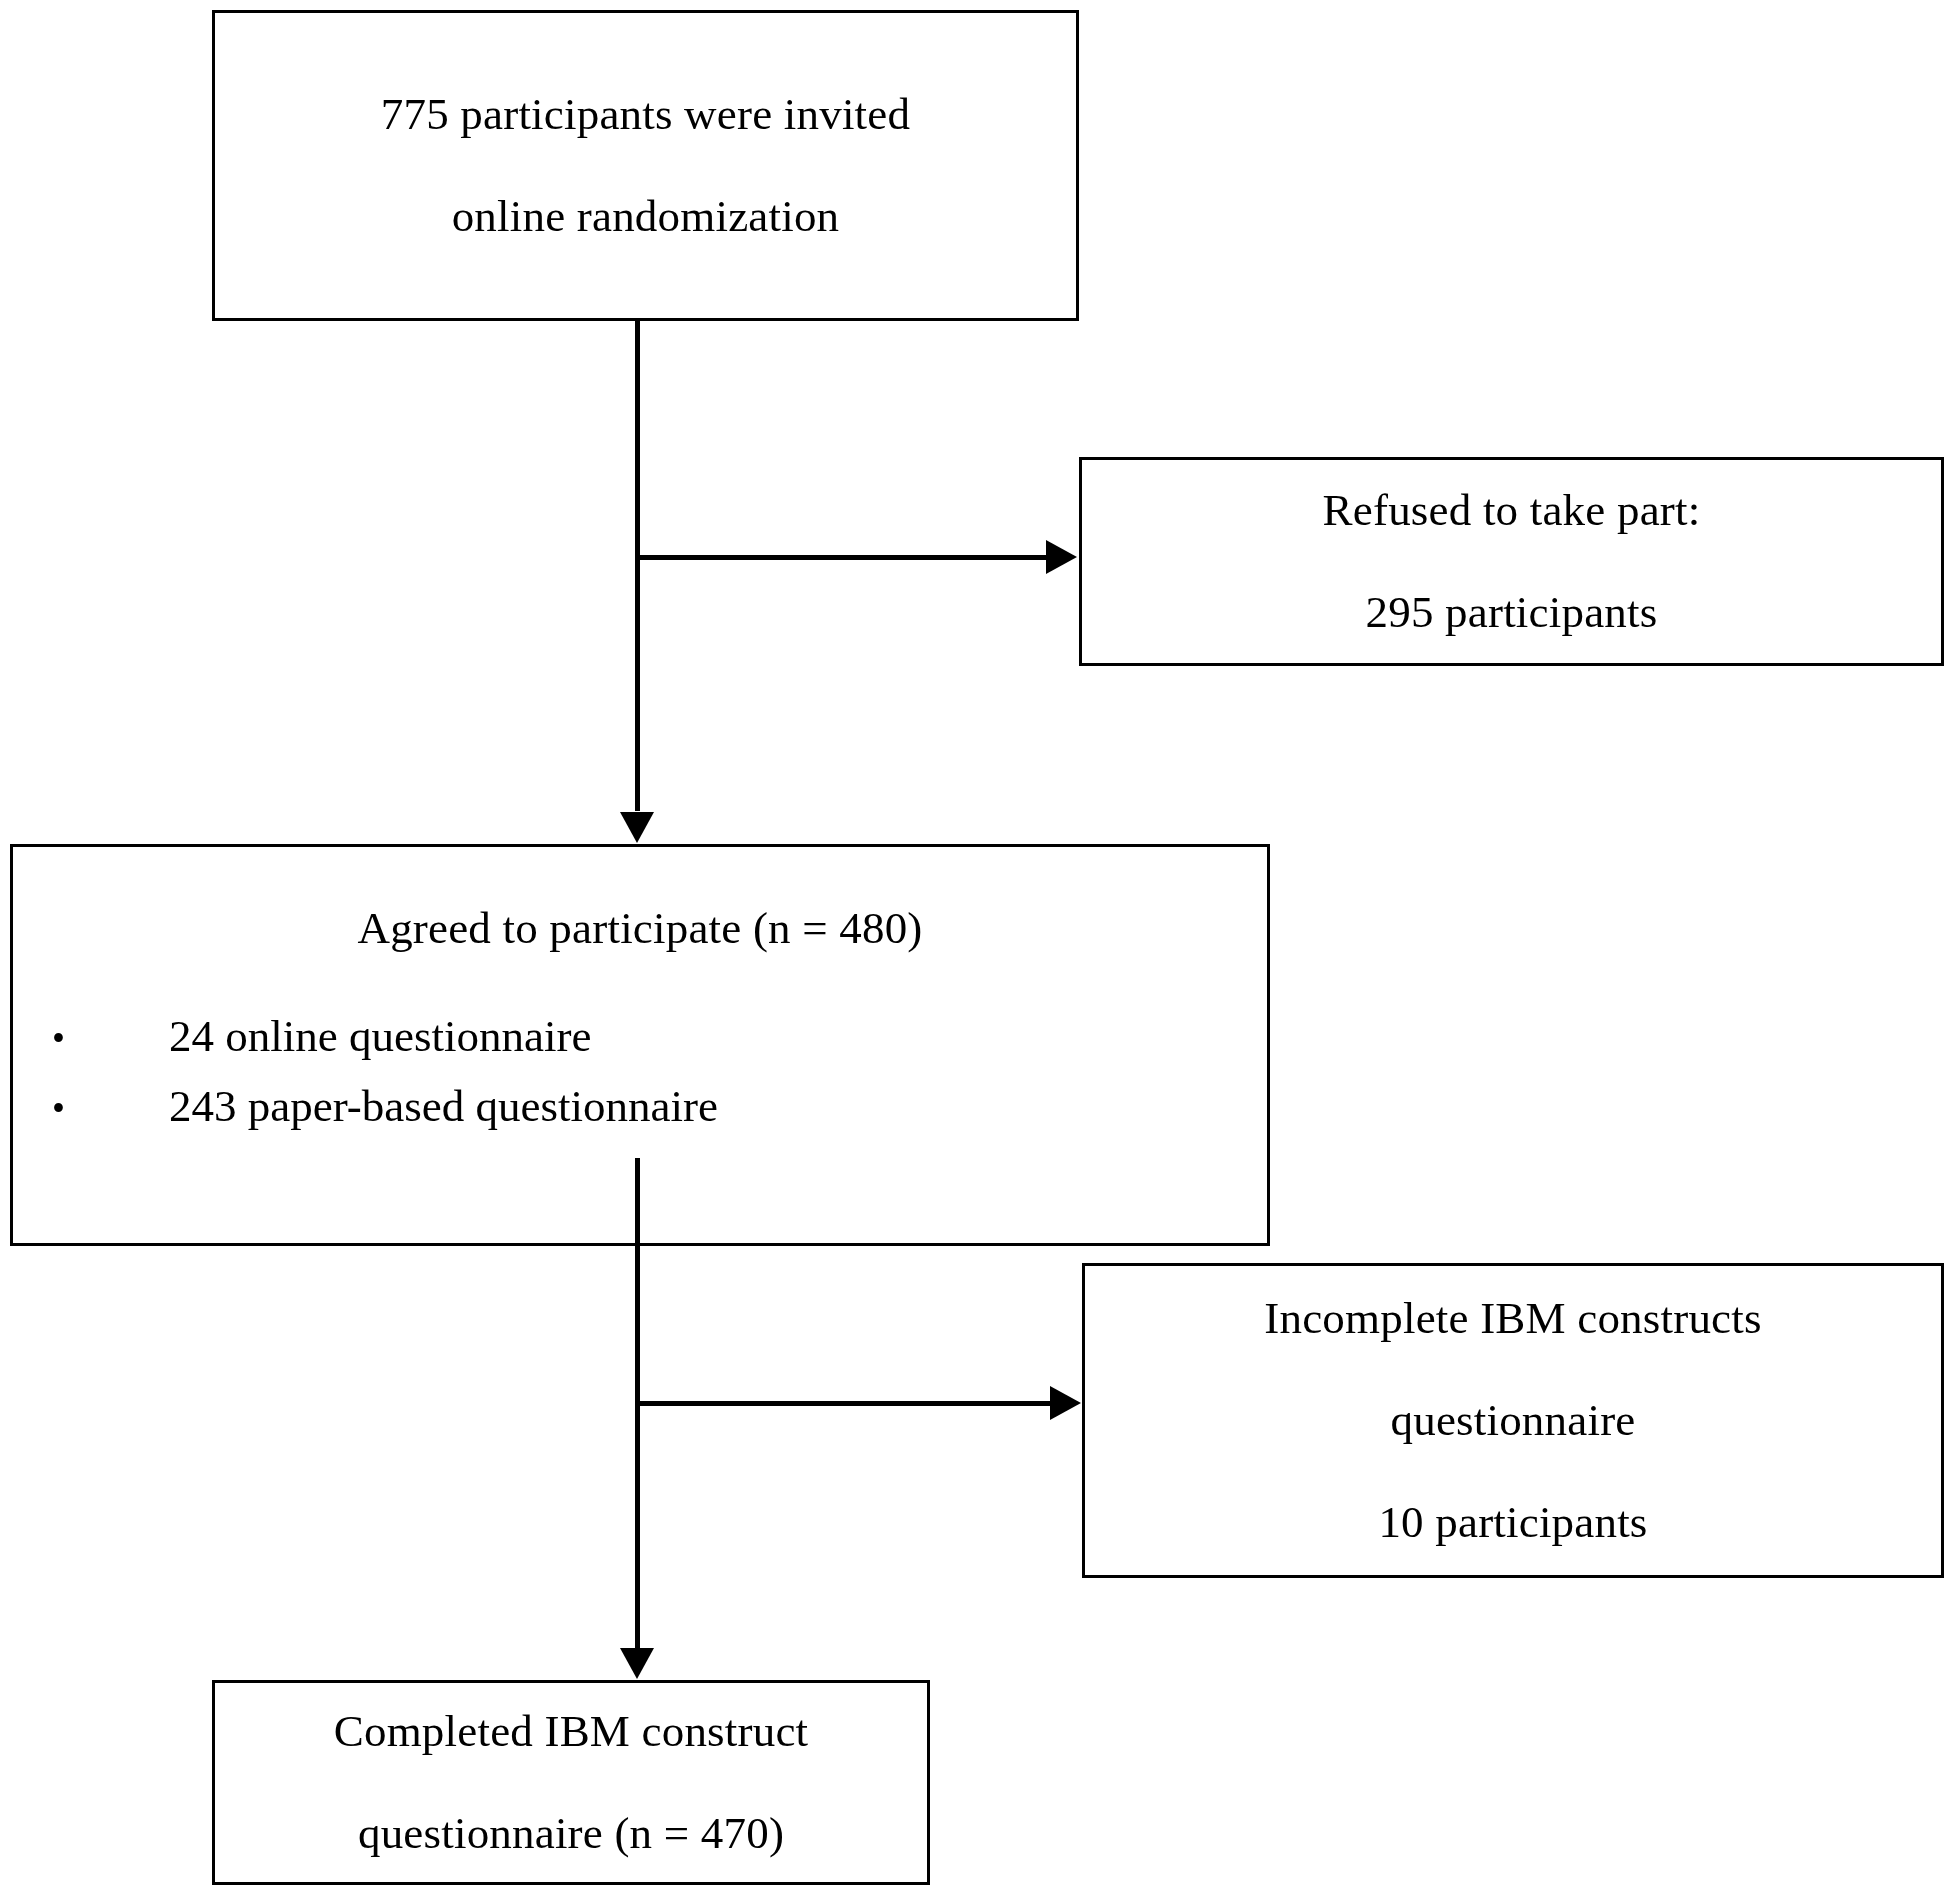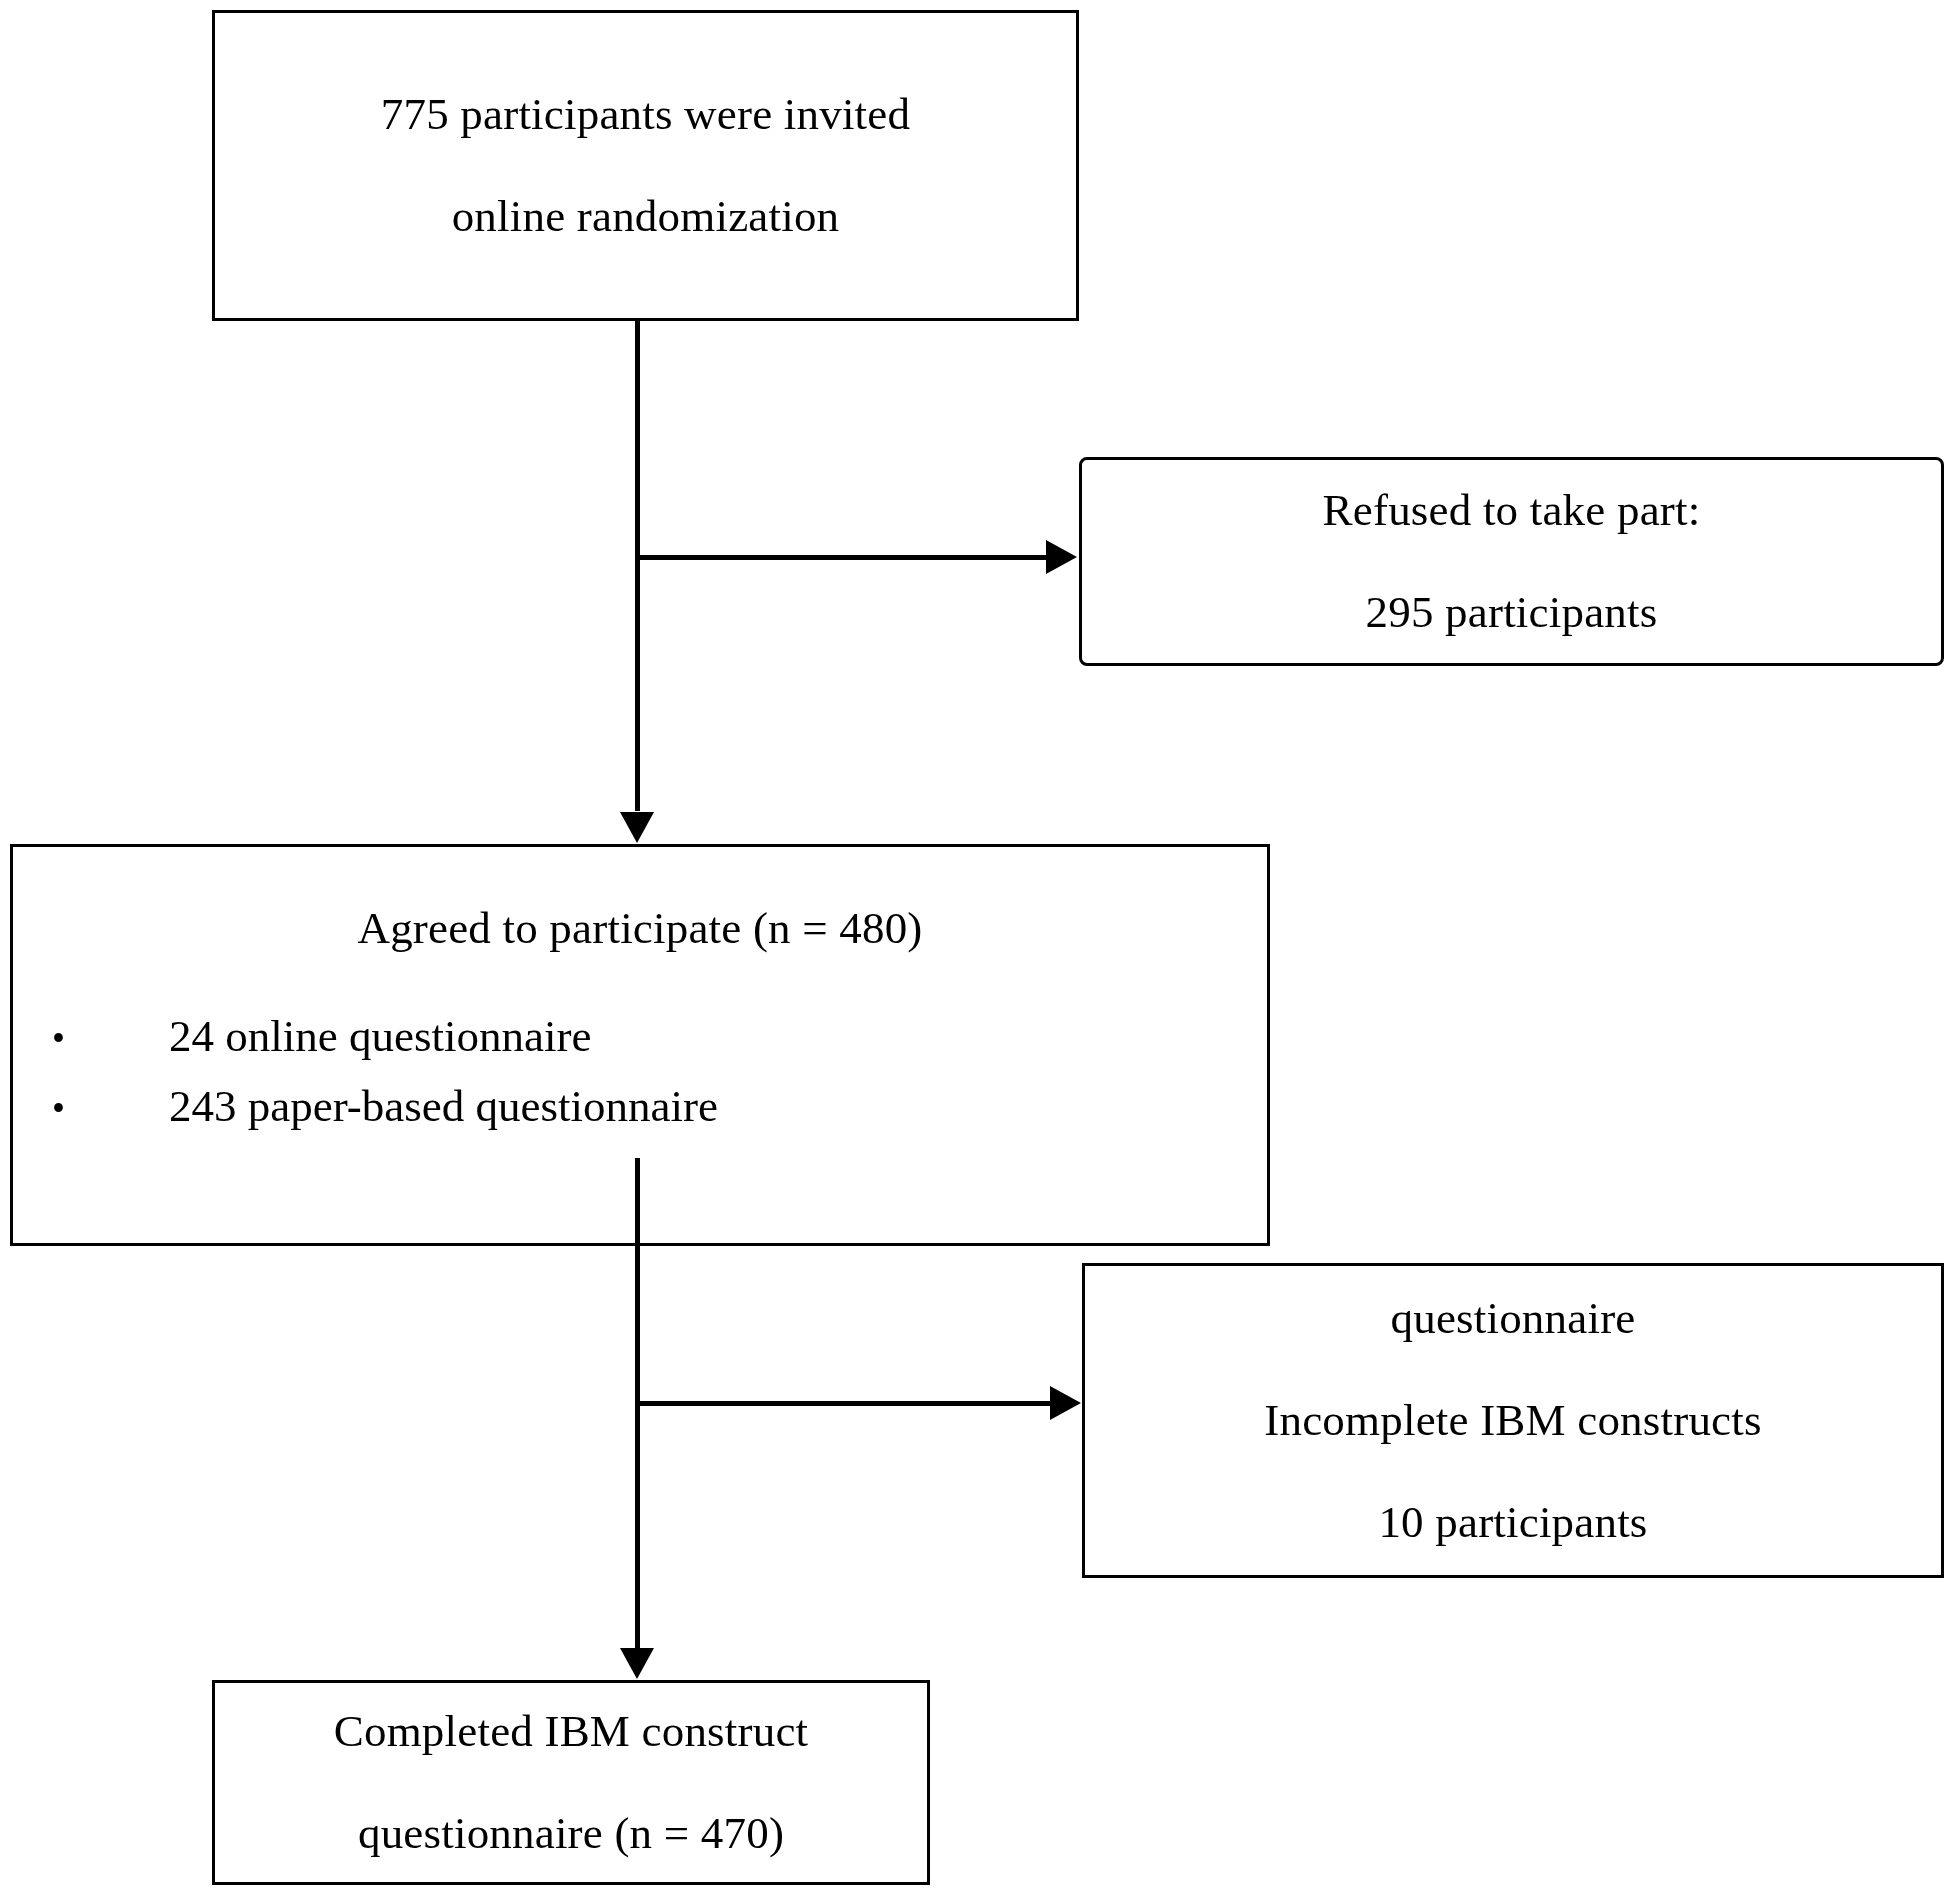--- a/index.html
+++ b/index.html
@@ -97,21 +97,21 @@
     <div class="box-line">775 participants were invited</div>
     <div class="box-line">online randomization</div>
   </div>
 
   <div class="v-line" style="left:635px; top:321px; height:490px;"></div>
   <div class="arrow-down" style="left:620px; top:812px;"></div>
 
   <div class="h-line" style="left:635px; top:555px; width:411px;"></div>
   <div class="arrow-right" style="left:1046px; top:540px;"></div>
 
-  <div class="flow-box" style="left:1079px; top:457px; width:865px; height:209px;border-radius:8px;">
+  <div class="flow-box" style="left:1079px; top:457px; width:865px; height:209px;">
     <div class="box-line">Refused to take part:</div>
     <div class="box-line">295 participants</div>
   </div>
 
   <div class="flow-box" style="left:10px; top:844px; width:1260px; height:402px; justify-content:flex-start; padding-top:53px;">
     <div class="box-line">Agreed to participate (n = 480)</div>
     <ul class="bullet-list">
       <li class="bullet-row">
         <span class="bullet-dot">•</span>
         <span class="bullet-text">24 online questionnaire</span>
@@ -123,22 +123,22 @@
     </ul>
   </div>
 
   <div class="v-line" style="left:635px; top:1158px; height:490px;"></div>
   <div class="arrow-down" style="left:620px; top:1648px;"></div>
 
   <div class="h-line" style="left:635px; top:1401px; width:415px;"></div>
   <div class="arrow-right" style="left:1050px; top:1386px;"></div>
 
   <div class="flow-box" style="left:1082px; top:1263px; width:862px; height:315px;">
+    <div class="box-line">Incomplete IBM constructs</div>
     <div class="box-line">questionnaire</div>
-    <div class="box-line">Incomplete IBM constructs</div>
     <div class="box-line">10 participants</div>
   </div>
 
   <div class="flow-box" style="left:212px; top:1680px; width:718px; height:205px;">
     <div class="box-line">Completed IBM construct</div>
     <div class="box-line">questionnaire (n = 470)</div>
   </div>
 
 </div>
 

